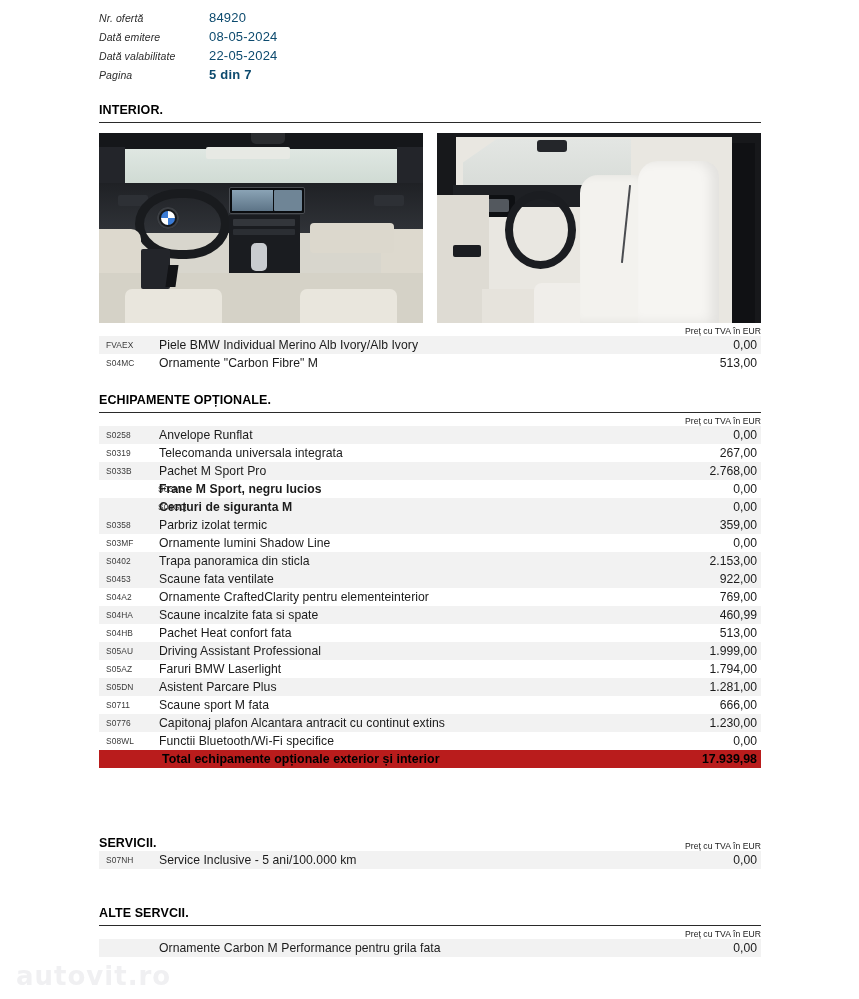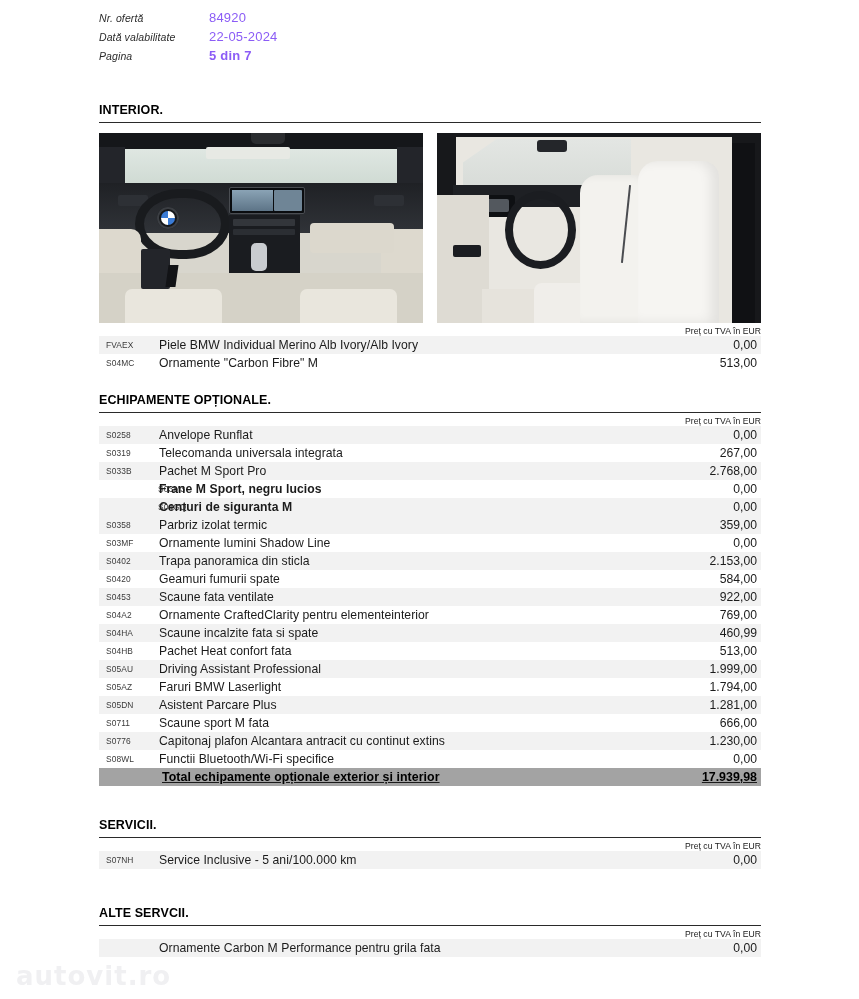--- a/index.html
+++ b/index.html
@@ -36,21 +36,21 @@
   }
   .meta-label {
     width: 110px;
     font-size: 10.5px;
     color: #2b2b2b;
     font-style: italic;
     letter-spacing: .1px;
   }
   .meta-value {
     font-size: 13px;
-    color: #8b5cf6;
+    color: #0c4a6e;
     letter-spacing: .2px;
   }
   .meta-value.bold { font-weight: bold; }
 
   
   .section {
     position: absolute;
     left: 99px;
     width: 662px;
   }
@@ -311,21 +311,21 @@
     padding-right: 4px;
     vertical-align: middle;
     white-space: nowrap;
   }
   .row.total .c-desc,
   .row.total .c-price {
     font-weight: bold;
     font-size: 12.4px;
     color: #000;
   }
-  .row.total { background: #a3a3a3; text-decoration: underline; }
+  .row.total { background: #b91c1c; }
 
   
   .nest .c-code { padding-left: 59px; text-align: center; }
   .nest .c-desc { padding-left: 0; font-weight: bold; }
 
   
   .watermark {
     position: absolute;
     left: 16px;
     bottom: 8px;
@@ -339,20 +339,24 @@
 </style>
 </head>
 <body>
 
 <div class="page">
 
   <div class="meta">
     <div class="meta-row">
       <div class="meta-label">Nr. ofertă</div>
       <div class="meta-value">84920</div>
+    </div>
+    <div class="meta-row">
+      <div class="meta-label">Dată emitere</div>
+      <div class="meta-value">08-05-2024</div>
     </div>
     <div class="meta-row">
       <div class="meta-label">Dată valabilitate</div>
       <div class="meta-value">22-05-2024</div>
     </div>
     <div class="meta-row">
       <div class="meta-label">Pagina</div>
       <div class="meta-value bold">5 din 7</div>
     </div>
   </div>
@@ -493,25 +497,20 @@
         <tr class="row">
           <td class="c-code">S03MF</td>
           <td class="c-desc">Ornamente lumini Shadow Line</td>
           <td class="c-price">0,00</td>
         </tr>
         <tr class="row alt">
           <td class="c-code">S0402</td>
           <td class="c-desc">Trapa panoramica din sticla</td>
           <td class="c-price">2.153,00</td>
         </tr>
-        <tr class="row">
-          <td class="c-code">S0420</td>
-          <td class="c-desc">Geamuri fumurii spate</td>
-          <td class="c-price">584,00</td>
-        </tr>
         <tr class="row alt">
           <td class="c-code">S0453</td>
           <td class="c-desc">Scaune fata ventilate</td>
           <td class="c-price">922,00</td>
         </tr>
         <tr class="row">
           <td class="c-code">S04A2</td>
           <td class="c-desc">Ornamente CraftedClarity pentru elementeinterior</td>
           <td class="c-price">769,00</td>
         </tr>
@@ -558,21 +557,21 @@
 
         <tr class="row total">
           <td></td>
           <td class="c-desc" style="padding-left:3px;">Total echipamente opționale exterior și interior</td>
           <td class="c-price">17.939,98</td>
         </tr>
       </tbody>
     </table>
   </div>
 
-  <div class="section" style="top:818px;">
+  <div class="section" style="top:836px;">
     <div class="section-title">SERVICII.</div>
     <div class="rule-strong"></div>
   </div>
 
   <div class="section" style="top:841px;">
     <table class="tbl">
       <colgroup>
           <col class="col-code">
           <col class="col-desc">
           <col class="col-price">

